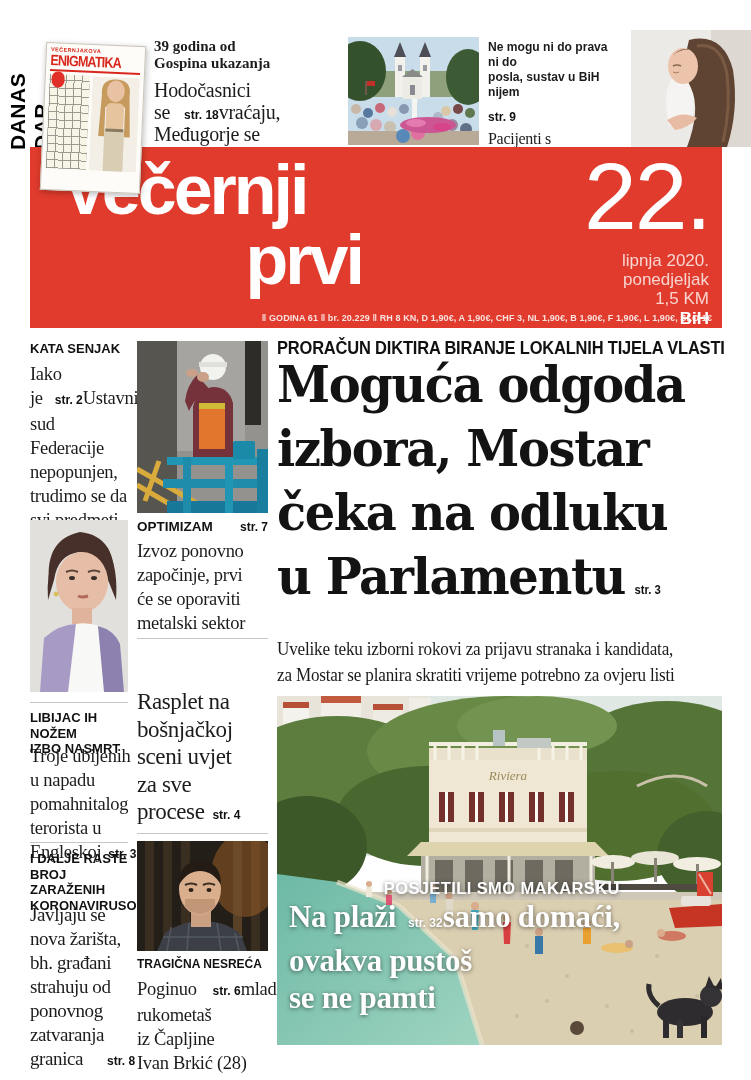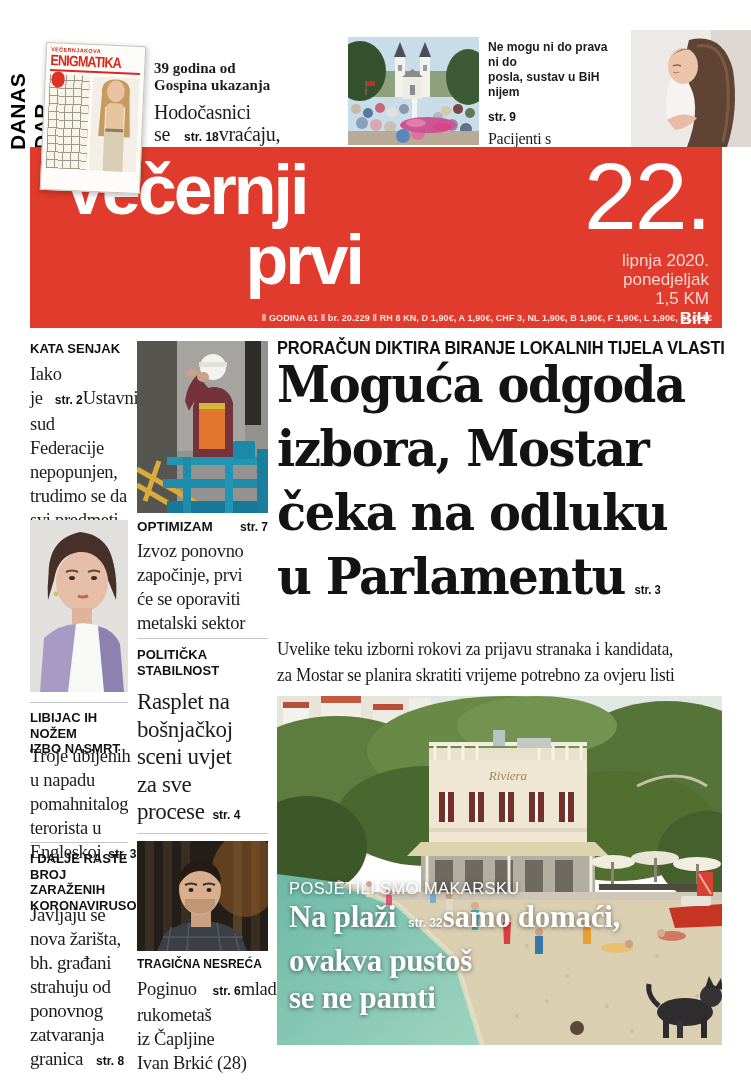--- a/index.html
+++ b/index.html
@@ -21,21 +21,21 @@
          transform:rotate(2.5deg);z-index:6;box-shadow:1px 2px 6px rgba(0,0,0,.28);padding:3px 4px;box-sizing:border-box;}
   .cover .brand{color:#d8281e;font-size:5.5px;font-weight:bold;letter-spacing:.4px;}
   .cover .title{color:#d8281e;font-size:15px;font-weight:900;letter-spacing:-1px;
                 transform:scaleX(.84);transform-origin:0 0;white-space:nowrap;line-height:1.05;}
   .cover .bar{height:2px;background:#d8281e;margin:1px 0 3px;}
   .coverbody{display:flex;gap:3px;}
   .grid{width:40px;height:94px;background:
         repeating-linear-gradient(0deg,#9a9a92 0 1px,transparent 1px 8px),
         repeating-linear-gradient(90deg,#9a9a92 0 1px,transparent 1px 8px),#f8f4e6;}
   .mascot{position:absolute;left:6px;top:28px;width:13px;height:16px;background:#e03028;border-radius:45%;}
-  .promo1{left:154px;top:60px;width:192px;}
+  .promo1{left:154px;top:38px;width:192px;}
   .promo1 .k{font-size:15px;line-height:1.12;font-weight:bold;font-family:"Liberation Serif",serif;}
   .promo1 .t{font-size:20px;line-height:1.1;margin-top:7px;letter-spacing:-.3px;}
   .promo2{left:488px;top:40px;width:142px;}
   .promo2 .k{font-size:13px;line-height:1.15;font-weight:bold;transform:scaleX(.93);transform-origin:0 0;white-space:pre-line;}
   .promo2 .pgrow{margin-top:7px;}
   .promo2 .t{font-size:16.5px;line-height:1.12;margin-top:5px;letter-spacing:-.3px;transform:scaleX(.97);transform-origin:0 0;}
 
   
   .masthead{left:30px;top:147px;width:692px;height:181px;background:#e03b2c;}
   .logo{position:absolute;left:32px;top:8px;width:300px;color:#fff;font-weight:bold;
@@ -62,21 +62,21 @@
   .headline{left:277px;top:352px;width:480px;font-weight:bold;font-size:51px;line-height:64px;
             letter-spacing:-1.5px;color:#131313;transform:scaleX(.94);transform-origin:0 0;}
   .headline .pg{font-size:12px;margin-left:10px;}
   .subhead{left:277px;top:636px;font-size:19px;line-height:26px;letter-spacing:-.2px;
            transform:scaleX(.9);transform-origin:0 0;color:#1a1a1a;}
 
   
   .beach{left:277px;top:696px;width:494px;height:349px;overflow:hidden;}
   .beach svg{position:absolute;left:0;top:0;}
   .overlay{position:absolute;left:12px;top:183px;color:#fff;text-shadow:0 1px 4px rgba(0,0,0,.55);}
-  .overlay .k{font-size:16.5px;font-weight:normal;letter-spacing:.4px;}
+  .overlay .k{font-size:16.5px;font-weight:bold;letter-spacing:.4px;text-align:right;}
   .overlay .h{font-family:"Liberation Serif",serif;font-weight:bold;font-size:31px;line-height:37px;letter-spacing:-.3px;}
   .overlay .pg{color:#fff;font-size:12px;margin-left:12px;text-shadow:0 1px 3px rgba(0,0,0,.5);}
   .photo{display:block;}
 </style>
 </head>
 <body>
 
 <div class="page">
 
   <div class="abs danasdar">DANAS DAR</div>
@@ -220,21 +220,21 @@
   <div class="abs lcol divider" style="top:842px;width:98px;"></div>
   <div class="abs lcol kick k13 pre" style="top:851px;">I DALJE RASTE
 BROJ ZARAŽENIH
 KORONAVIRUSOM</div>
   <div class="abs lcol serif body19" style="top:903px;"><span class="pre">Javljaju se
 nova žarišta,
 bh. građani
 strahuju od
 ponovnog
 zatvaranja
-granica</span><span class="pg" style="margin-left:13px;">str. 8</span></div>
+granica</span><span class="pg" style="margin-left:24px;">str. 8</span></div>
 
   <svg class="abs photo" style="left:137px;top:341px;" width="131" height="172" viewBox="0 0 131 172">
     <rect width="131" height="172" fill="#94928e"></rect>
     <rect width="40" height="172" fill="#57554f"></rect>
     <rect x="108" width="16" height="84" fill="#2e2c28"></rect>
     <rect x="40" y="0" width="68" height="110" fill="#a6a4a0"></rect>
     <path d="M56 120 L96 120 L96 62 Q92 46 76 46 Q60 48 56 66 Z" fill="#76323a"></path>
     <path d="M52 70 Q60 52 74 50 L60 34 Q50 44 48 60 Z" fill="#76323a"></path>
     <rect x="62" y="62" width="26" height="46" fill="#e2762c"></rect>
     <rect x="62" y="62" width="26" height="6" fill="#c8d83c" opacity=".7"></rect>
@@ -261,22 +261,20 @@
   <div class="abs mcol optrow" style="top:519px;">
     <span class="kick" style="font-size:13.5px;">OPTIMIZAM</span>
     <span class="pg">str. 7</span>
   </div>
   <div class="abs mcol serif body18 pre" style="top:539px;">Izvoz ponovno
 započinje, prvi
 će se oporaviti
 metalski sektor</div>
 
   <div class="abs mcol divider" style="top:638px;"></div>
-  <div class="abs mcol kick k13 pre" style="top:647px;">POLITIČKA
-STABILNOST</div>
   <div class="abs mcol serif body23" style="top:688px;"><span class="pre">Rasplet na
 bošnjačkoj
 sceni uvjet
 za sve
 procese</span><span class="pg" style="margin-left:8px;">str. 4</span></div>
 
   <div class="abs mcol divider" style="top:833px;"></div>
 
   <svg class="abs photo" style="left:137px;top:841px;" width="131" height="110" viewBox="0 0 131 110">
     <rect width="131" height="110" fill="#241e18"></rect>

